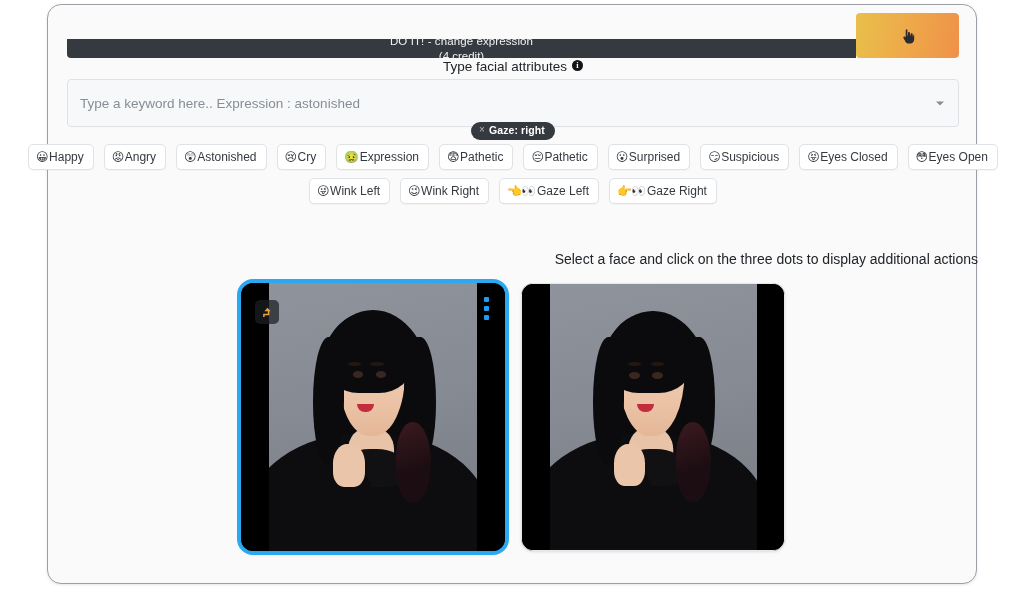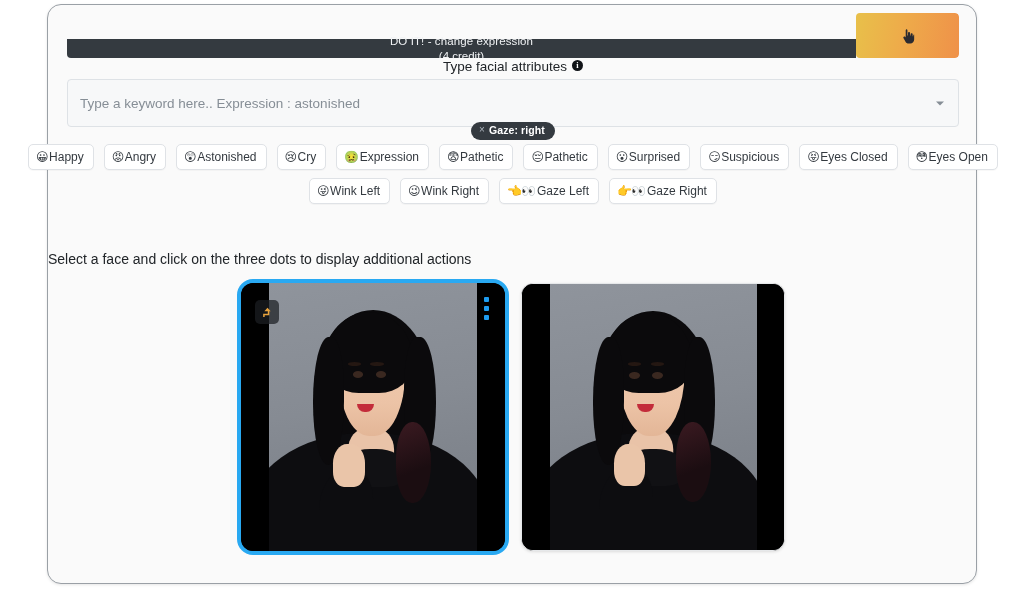--- a/index.html
+++ b/index.html
@@ -158,21 +158,21 @@
     font-family: "DejaVu Sans", sans-serif;
     font-size: 12px;
     margin-right: 1px;
     letter-spacing: -.5px;
   }
 
   
   .instruction {
     position: absolute;
     left: 0; top: 246px; width: 930px;
-    text-align: left;
+    text-align: right;
     font-size: 14px;
     color: #212529;
   }
 
   
   .gallery {
     position: absolute;
     left: 0; top: 278px; width: 930px;
     display: flex;
     justify-content: center;

